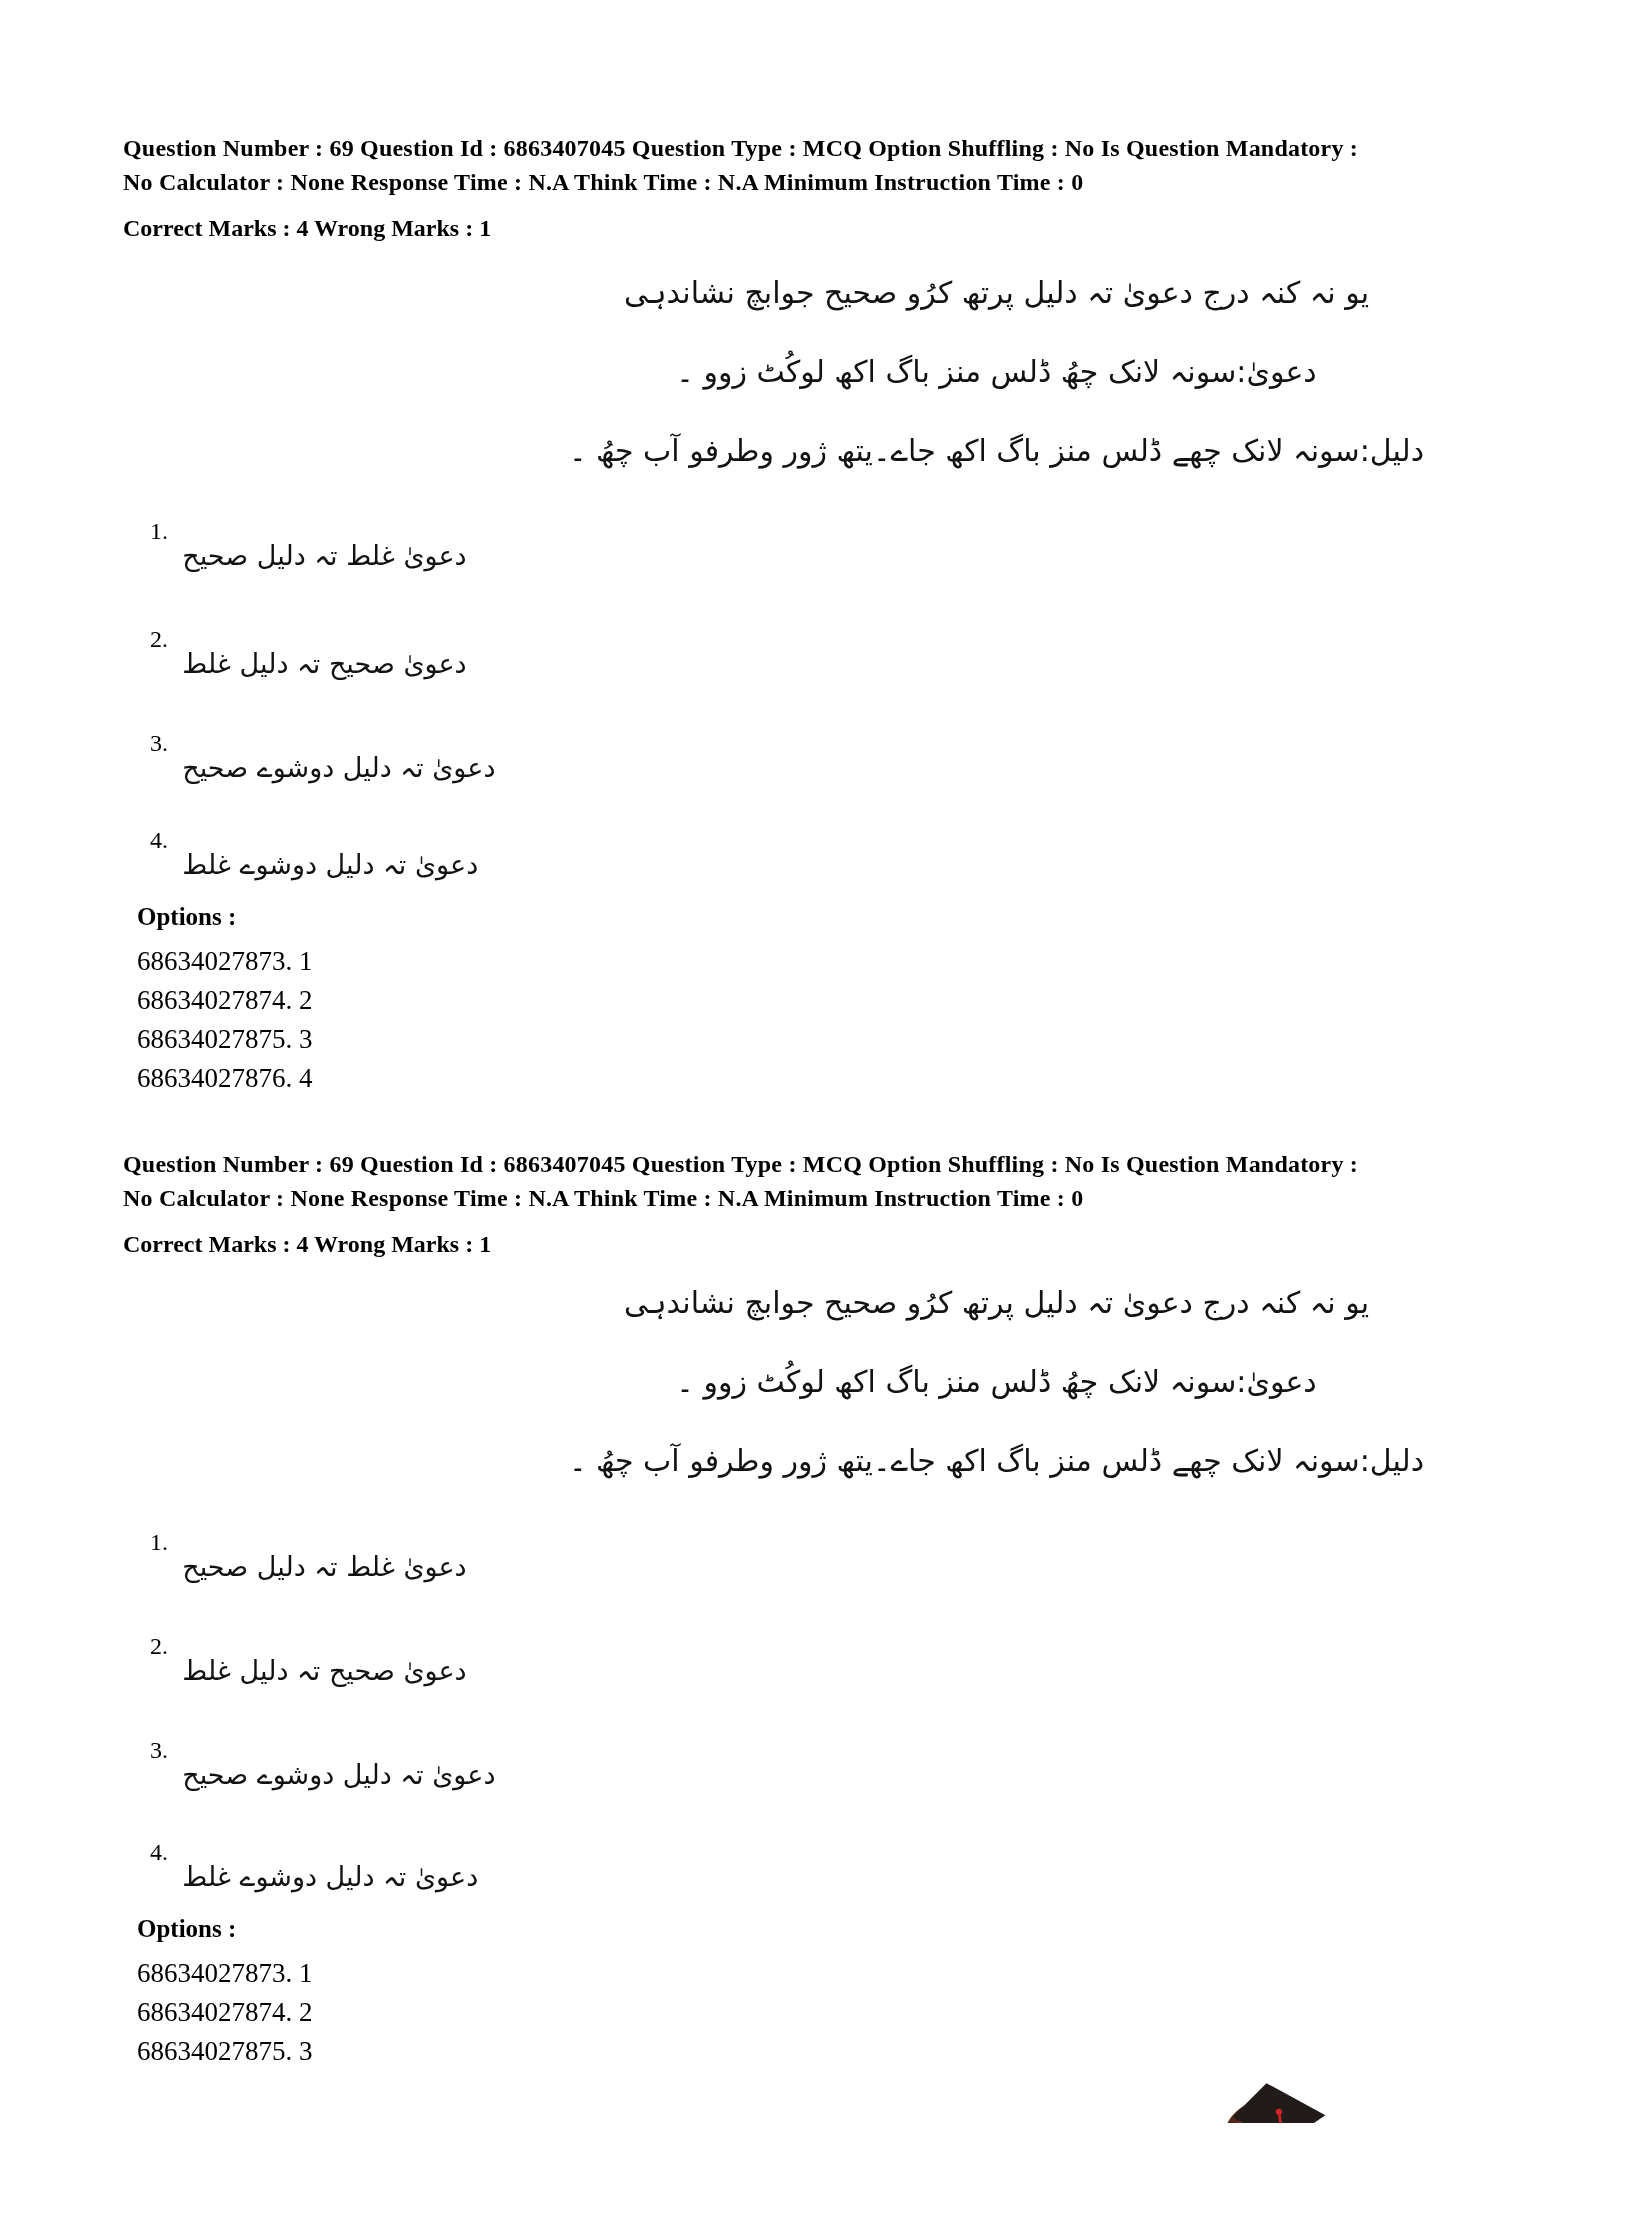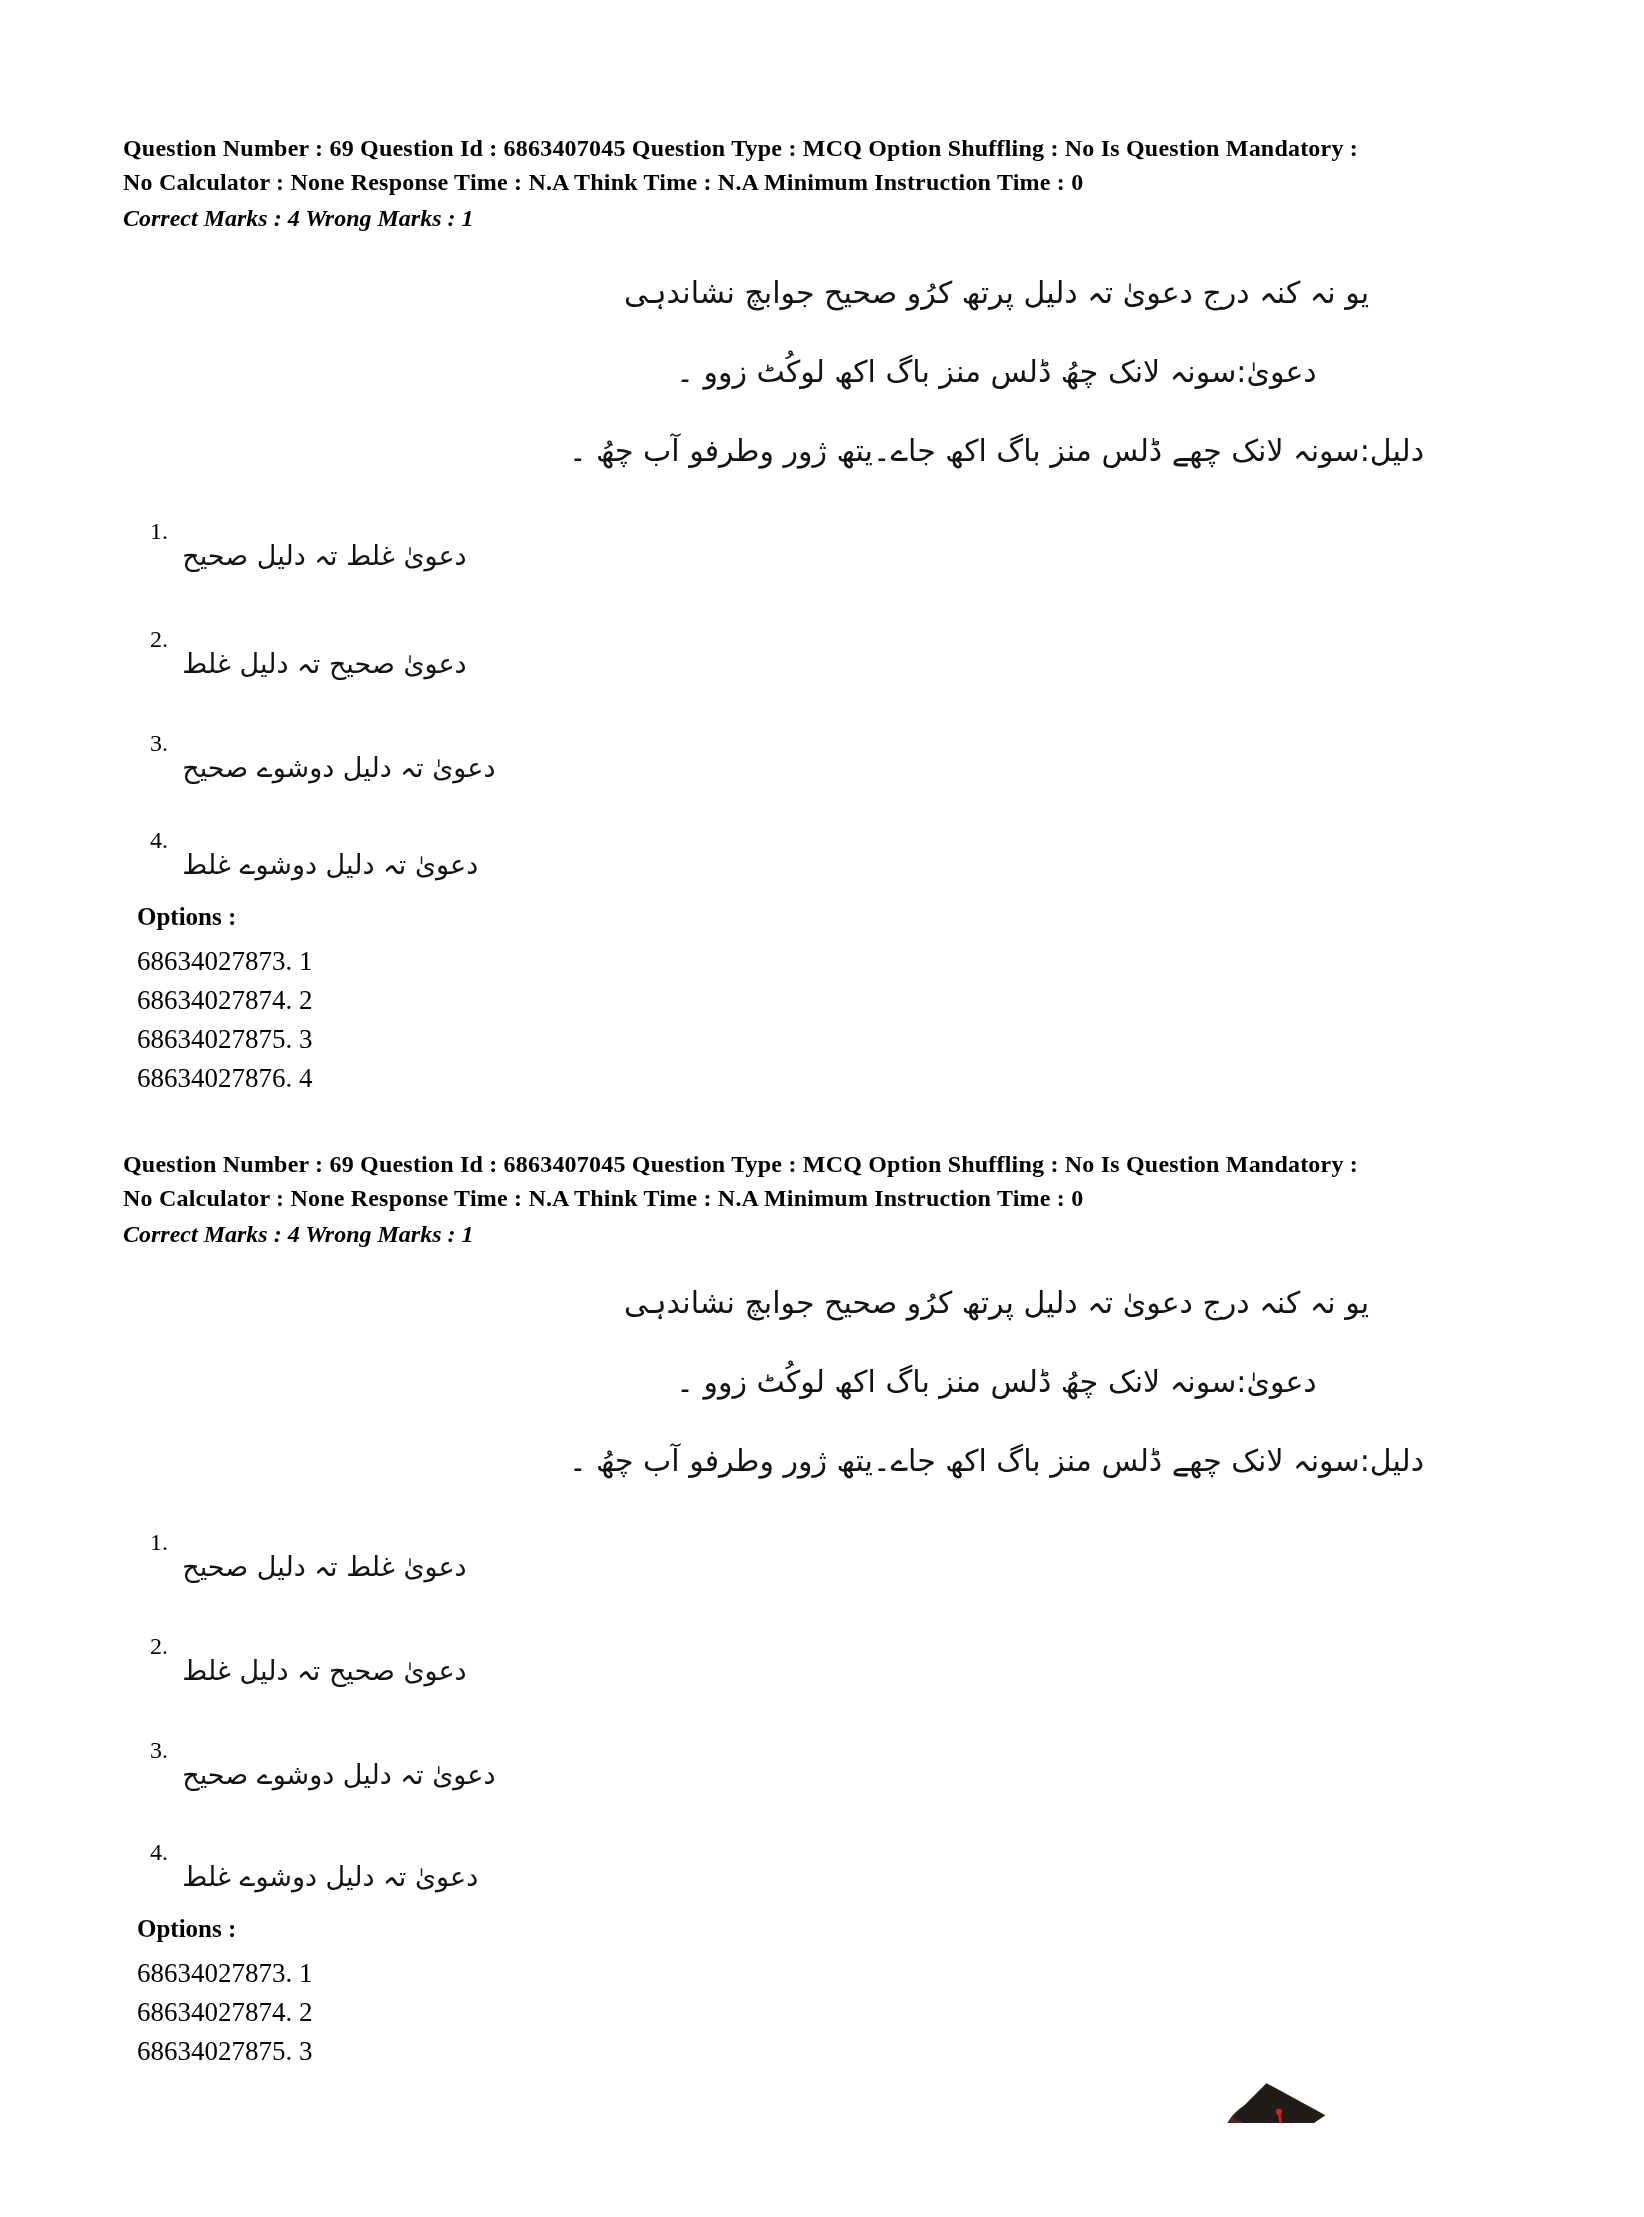--- a/index.html
+++ b/index.html
@@ -7,21 +7,21 @@
     position:relative; width:1644px; height:2123px;
     background:#ffffff; overflow:hidden;
     font-family:"Liberation Serif", serif; color:#000;
   }
   .meta-block { position:absolute; left:123px; width:1487px; }
   .meta-line {
     font-weight:bold; font-size:24px; line-height:34px;
     white-space:nowrap; letter-spacing:0.2px;
   }
   .marks-line {
-    font-weight:bold; font-size:24px; line-height:34px; margin-top:2px;font-style:italic;
+    font-weight:bold; font-size:24px; line-height:34px; margin-top:12px;
   }
   .passage {
     position:absolute; right:155px; width:985px;
     direction:rtl; text-align:center;
     font-family:"DejaVu Sans", sans-serif;
     font-size:30px; line-height:79px; color:#121212;
   }
   .passage div { white-space:nowrap; }
   .choice {
     position:absolute; left:150px; height:86px;

